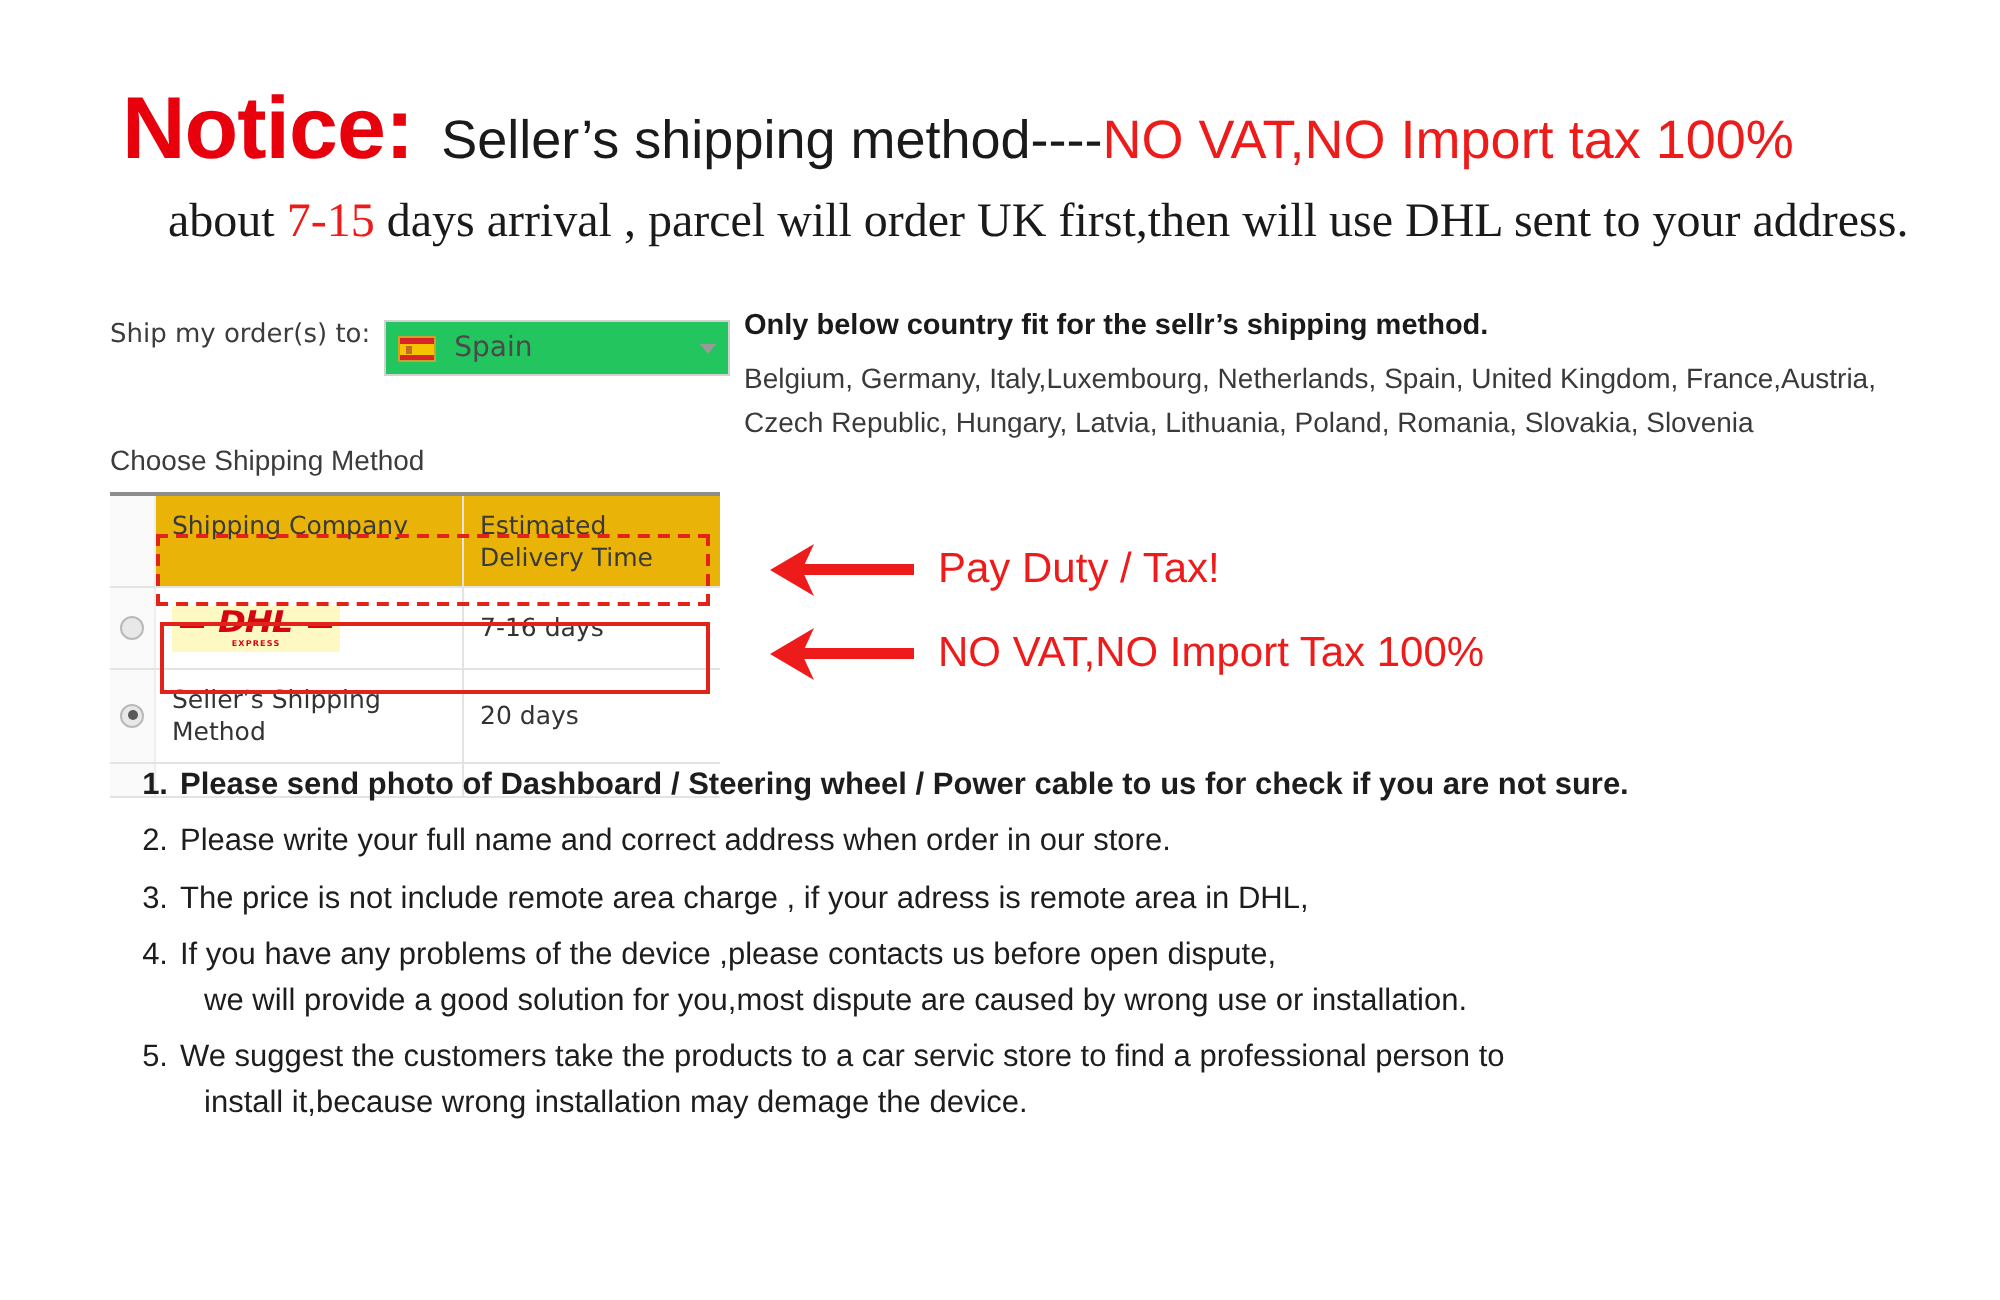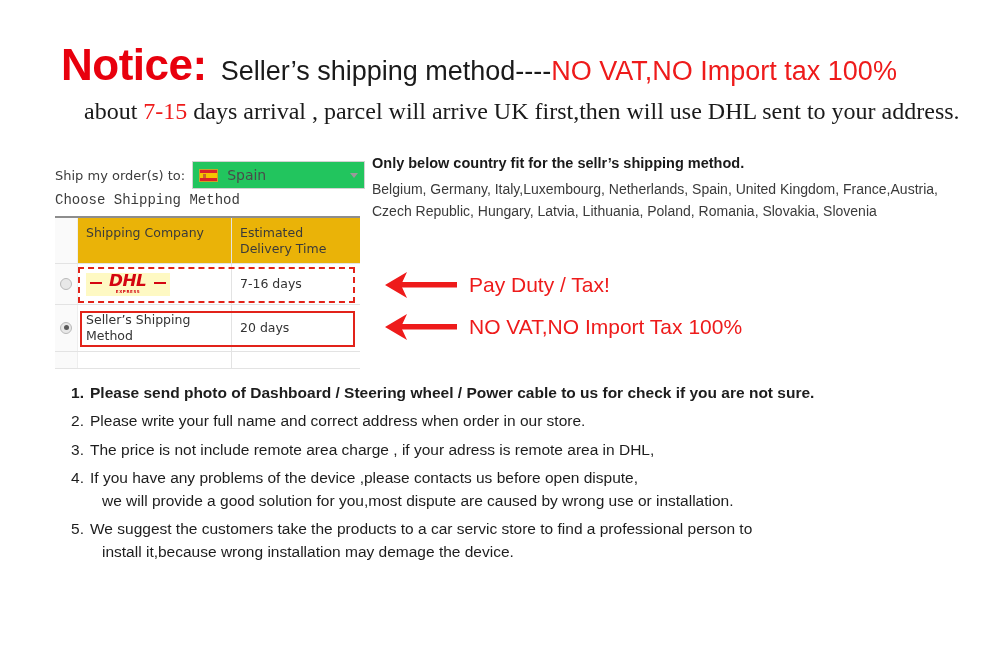--- a/index.html
+++ b/index.html
@@ -57,21 +57,20 @@
 
   
   .widget {
     position: absolute;
     left: 55px;
     top: 160px;
     width: 310px;
   }
   .ship-to-row {
     display: flex;
-    align-items: center;
     height: 30px;
   }
   .ship-to-label {
     font-size: 13px;
     color: #3c3c3c;
     font-family: "DejaVu Sans", sans-serif;
     white-space: nowrap;
   }
   .country-select {
     margin-left: 7px;
@@ -114,24 +113,24 @@
   }
   .caret {
     margin-left: auto;
     width: 0; height: 0;
     border-left: 4px solid transparent;
     border-right: 4px solid transparent;
     border-top: 5px solid #9a9a9a;
   }
 
   .choose-label {
-    margin-top: 2px;
+    margin-top: 32px;
     font-size: 14px;
     color: #3c3c3c;
-    font-family: Liberation Mono, monospace;
+    font-family: Liberation Sans, sans-serif;
   }
 
   .ship-table {
     margin-top: 8px;
     border-top: 2px solid #8d8d8d;
     width: 305px;
     position: relative;
   }
   .trow {
     display: flex;
@@ -325,21 +324,21 @@
   .note-body .red { color: #ee1b1b; }
 </style>
 </head>
 <body>
 
 <div class="header-line1">
   <span class="notice-word">Notice:</span><span class="hdr-black">Seller’s  shipping method----</span><span class="hdr-red">NO VAT,NO Import tax 100%</span>
 </div>
 
 <div class="header-line2">
-  <span>about </span><span class="red">7-15</span><span> days arrival , parcel will arrive UK first,then will use DHL sent to your address.</span>
+  <span>about </span><span class="red">7-15</span><span> days arrival , parcel will order UK first,then will use DHL sent to your address.</span>
 </div>
 
 <div class="widget">
 
   <div class="ship-to-row">
     <span class="ship-to-label">Ship my order(s) to:</span>
     <div class="country-select">
       <span class="flag-es"></span>
       <span class="country-name">Spain</span>
       <span class="caret"></span>

